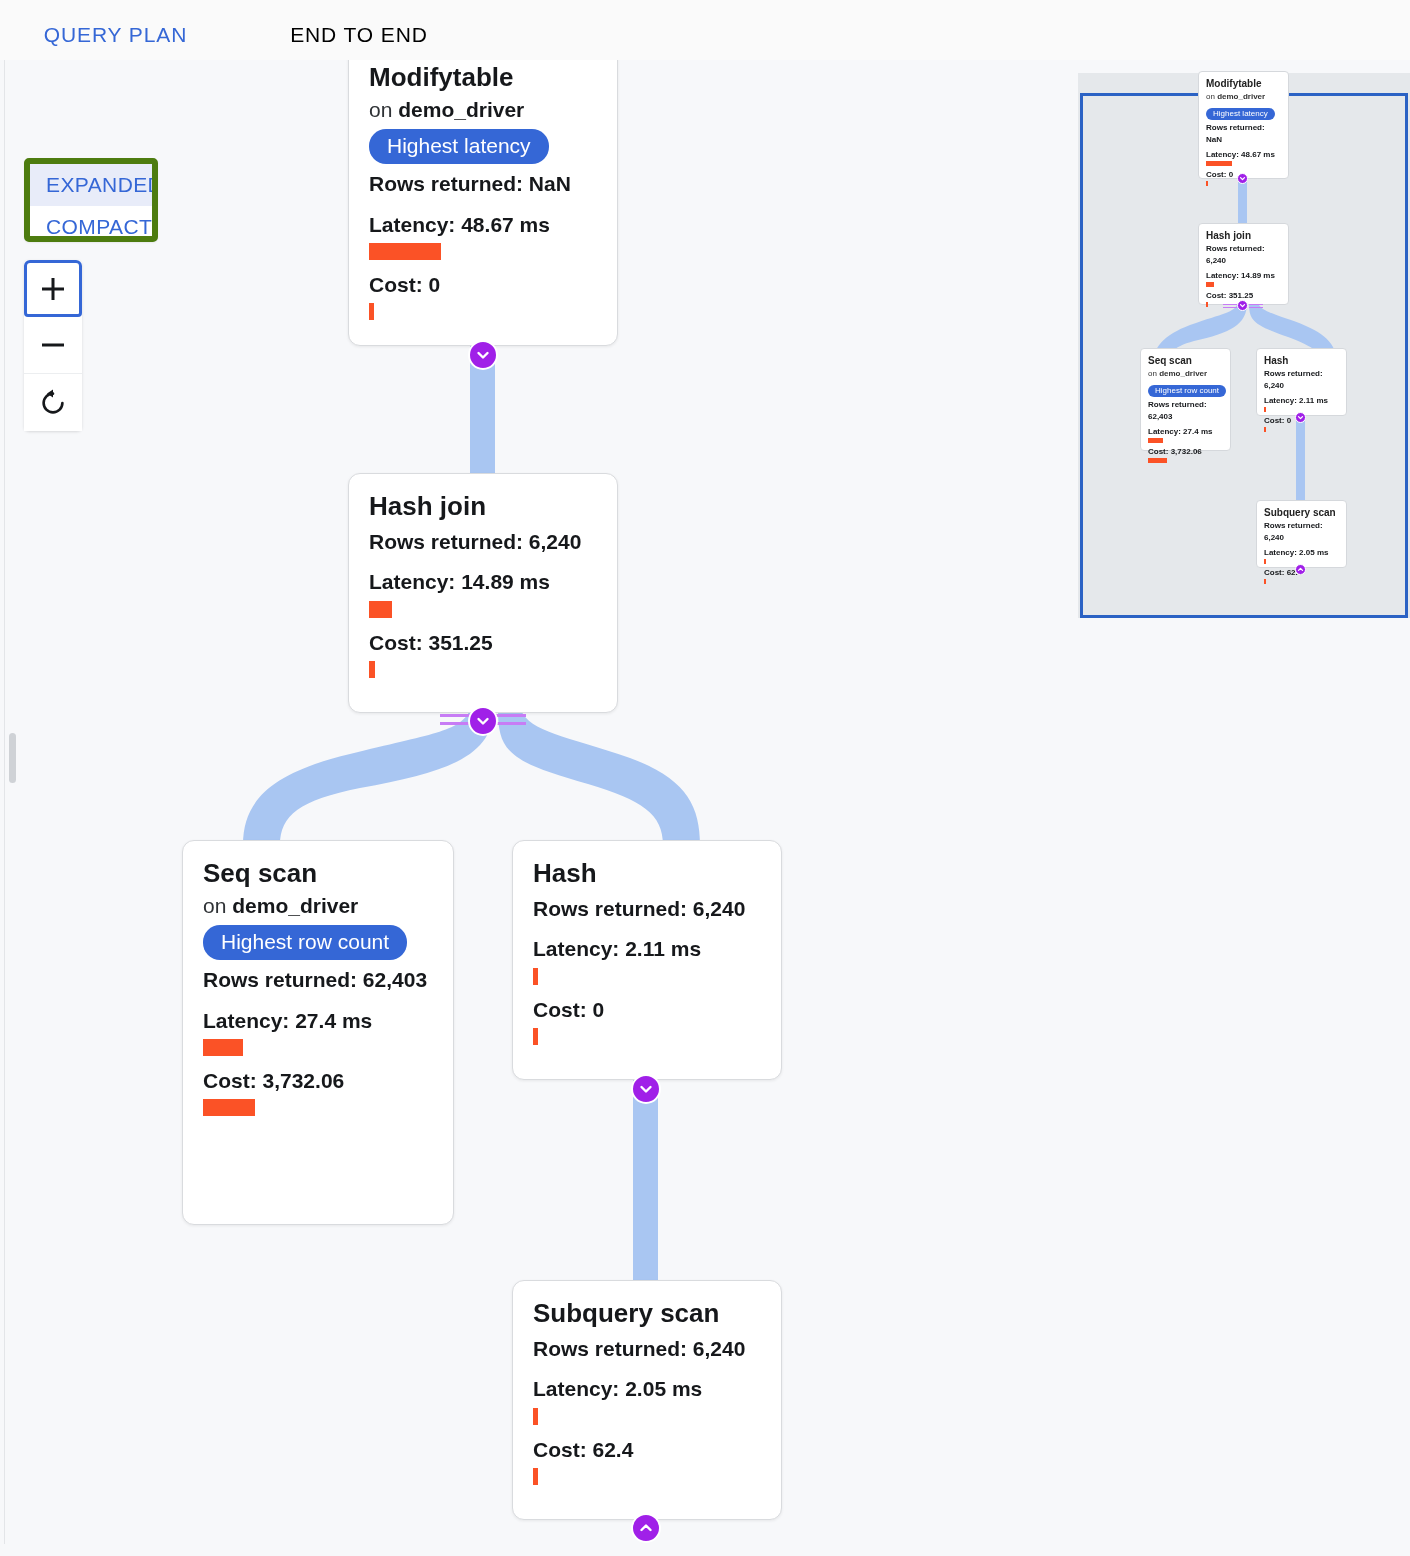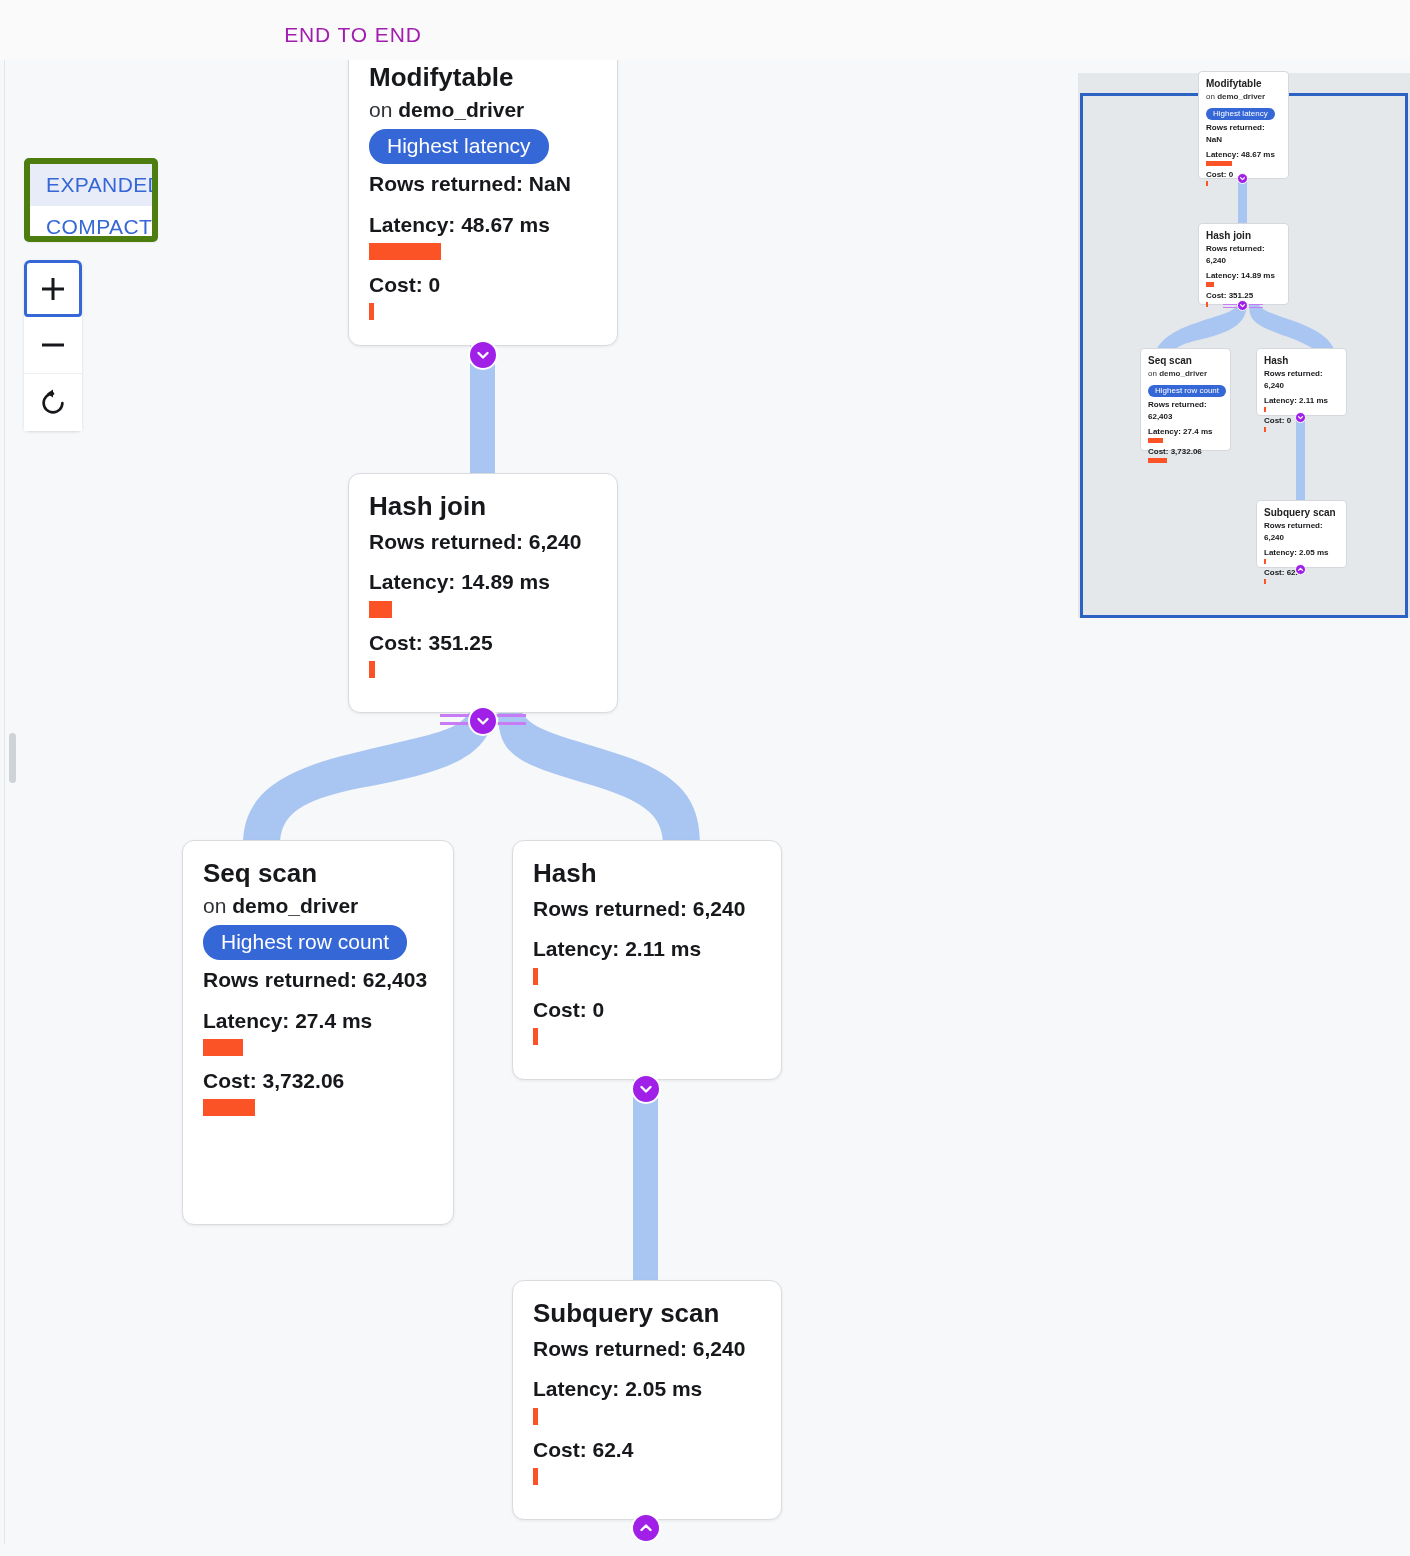--- a/index.html
+++ b/index.html
@@ -28,21 +28,21 @@
   .tab {
     position: absolute; top: 0;
     height: 70px;
     display: flex; align-items: center; justify-content: center;
     font-size: 21px; font-weight: 500;
     letter-spacing: 0.9px;
     cursor: pointer;
     user-select: none;
   }
   .tab-query { left: 3px; width: 225px; color: #3567d6; }
-  .tab-e2e   { left: 242px; width: 222px; color: #a21caf; }
+  .tab-e2e   { left: 248px; width: 222px; color: #000000; }
   .tab-underline {
     position: absolute; left: 3px; top: 66px;
     width: 225px; height: 6px;
     background: #3567d6;
   }
 
   
   .canvas {
     position: absolute; left: 0; top: 60px;
     width: 1410px; height: 1484px;
@@ -225,20 +225,23 @@
   }
   .mm-collapse-lines { position: absolute; z-index: 24; }
   .mm-collapse-lines .cl { position: absolute; height: 1px; background: #c77cf5; }
 </style>
 </head>
 <body>
 
 <div id="root">
 
   <div class="tabbar">
+    <div class="tab tab-query">
+      <span>QUERY PLAN</span>
+    </div>
     <div class="tab tab-e2e">
       <span>END TO END</span>
     </div>
     <div class="tab-underline"></div>
   </div>
 
   <div class="canvas">
 
     <div class="left-rule"></div>
     <div class="drag-handle"></div>

